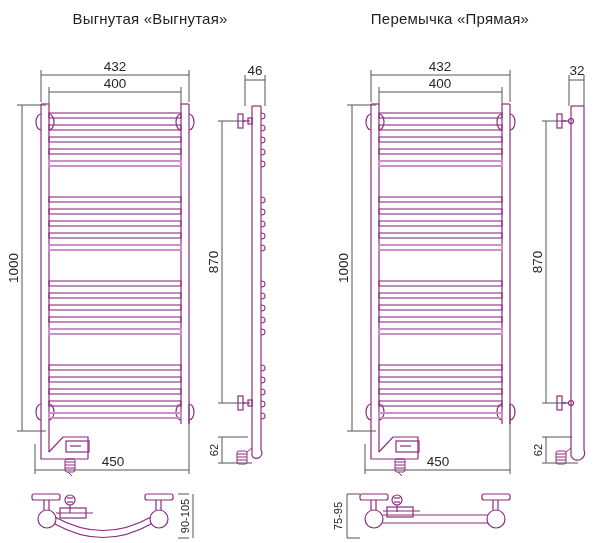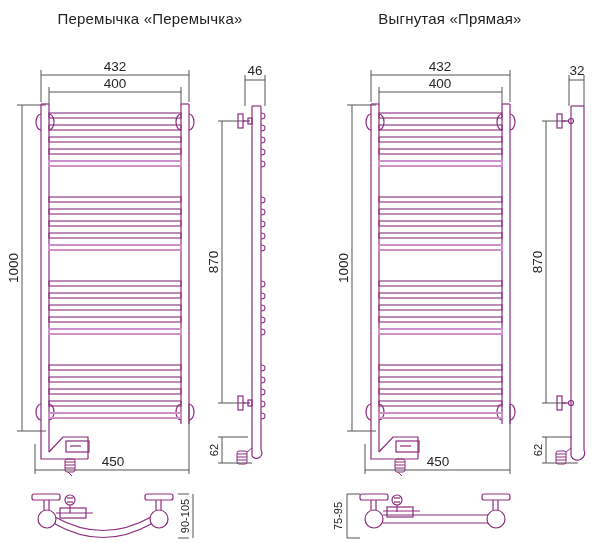--- a/index.html
+++ b/index.html
@@ -17,22 +17,22 @@
   #title-right{left:340px;top:10px;width:220px;}
   svg{position:absolute;left:0;top:0;}
   .dimtxt{font-family:"Liberation Sans", sans-serif;font-size:13.5px;fill:#262626;}
   .dimtxt-s{font-family:"Liberation Sans", sans-serif;font-size:11px;fill:#262626;}
 </style>
 </head>
 <body>
 
 <div class="canvas">
 
-  <div class="title" id="title-left">Перемычка «Перемычка»</div>
-  <div class="title" id="title-right">Выгнутая «Прямая»</div>
+  <div class="title" id="title-left">Выгнутая «Выгнутая»</div>
+  <div class="title" id="title-right">Перемычка «Прямая»</div>
 
   <svg width="600" height="543" viewBox="0 0 600 543">
     <defs>
       <g id="rungGroup"></g>
     </defs>
 
     <g>
 
       <g stroke="#555" stroke-width="1" fill="none">
         <line x1="41" y1="75" x2="189" y2="75"></line>

